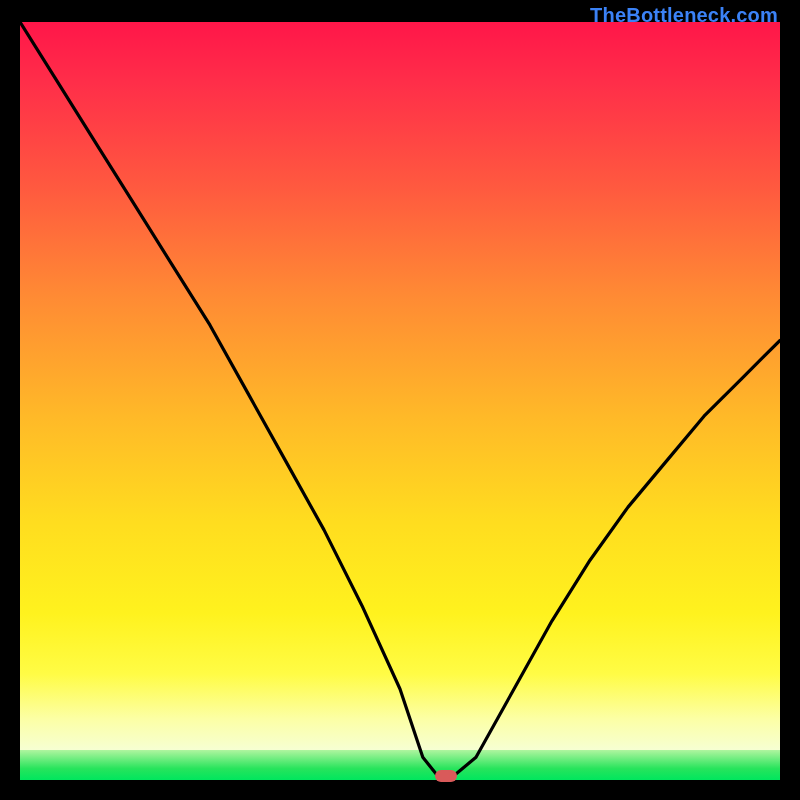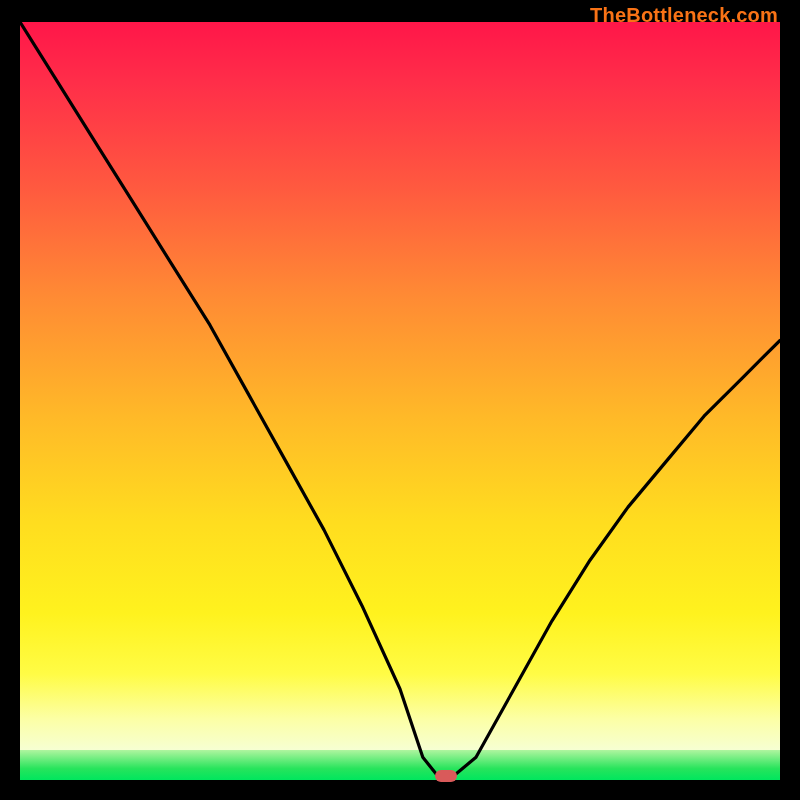--- a/index.html
+++ b/index.html
@@ -14,21 +14,21 @@
   .frame {
     position: relative;
     width: 800px;
     height: 800px;
     background: #000;
   }
   .watermark {
     position: absolute;
     top: 4px;
     right: 22px;
-    color: #f97316;
+    color: #3b82f6;
     font-size: 20px;
     font-weight: 600;
     letter-spacing: 0.2px;
     user-select: none;
   }
   .plot-area {
     position: absolute;
     left: 20px;
     top: 22px;
     width: 760px;

